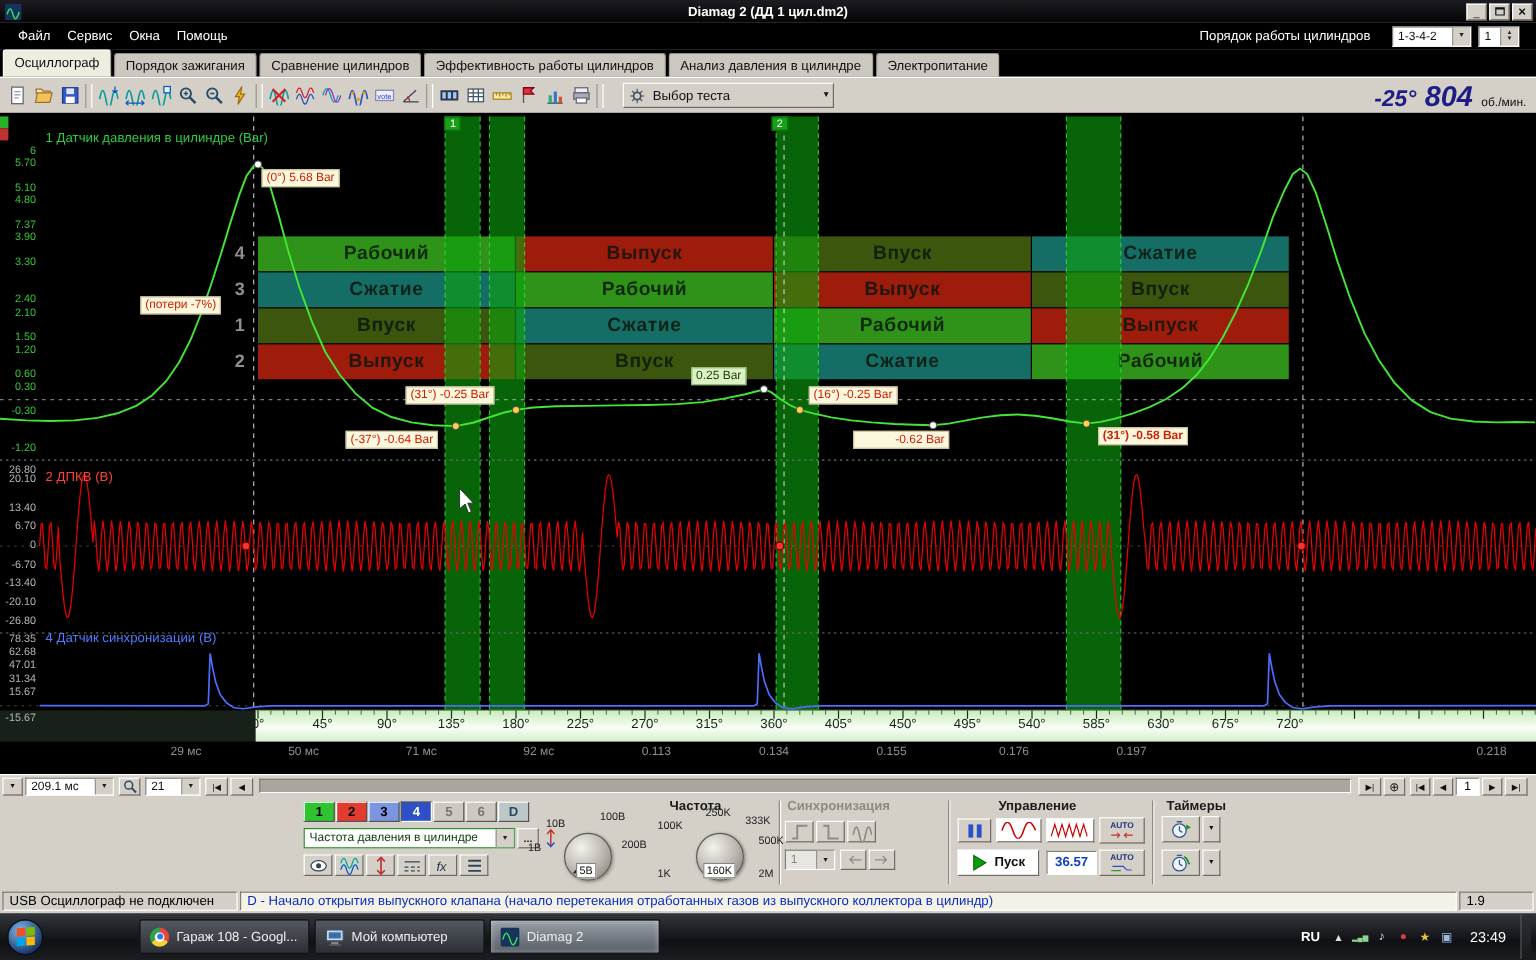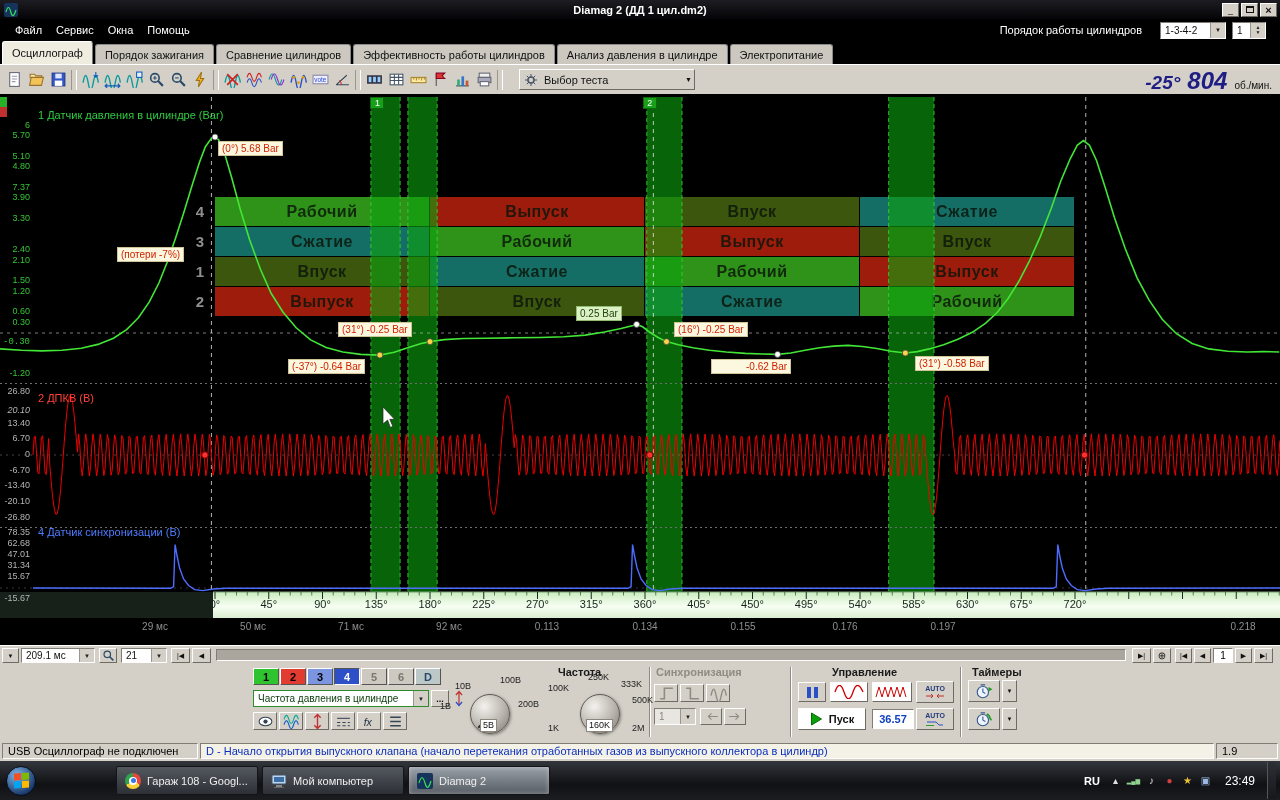--- a/index.html
+++ b/index.html
@@ -458,24 +458,24 @@
         <div class="ytick" style="top: 68.4px; color: rgb(53, 197, 53);">4.80</div>
         <div class="ytick" style="top: 89.1px; color: rgb(53, 197, 53);">7.37</div>
         <div class="ytick" style="top: 99.45px; color: rgb(53, 197, 53);">3.90</div>
         <div class="ytick" style="top: 120.15px; color: rgb(53, 197, 53);">3.30</div>
         <div class="ytick" style="top: 151.2px; color: rgb(53, 197, 53);">2.40</div>
         <div class="ytick" style="top: 161.55px; color: rgb(53, 197, 53);">2.10</div>
         <div class="ytick" style="top: 182.25px; color: rgb(53, 197, 53);">1.50</div>
         <div class="ytick" style="top: 192.6px; color: rgb(53, 197, 53);">1.20</div>
         <div class="ytick" style="top: 213.3px; color: rgb(53, 197, 53);">0.60</div>
         <div class="ytick" style="top: 223.65px; color: rgb(53, 197, 53);">0.30</div>
-        <div class="ytick" style="top: 244.35px; color: rgb(53, 197, 53); font-family: Liberation Mono, monospace;">-0.30</div>
+        <div class="ytick" style="top: 244.35px; color: rgb(53, 197, 53);">-0.30</div>
         <div class="ytick" style="top: 275.4px; color: rgb(53, 197, 53);">-1.20</div>
         <div class="ytick" style="top: 293.02px; color: rgb(180, 180, 180);">26.80</div>
-        <div class="ytick" style="top: 312px; color: rgb(180, 180, 180); font-style: italic;">20.10</div>
+        <div class="ytick" style="top: 301px; color: rgb(180, 180, 180);">20.10</div>
         <div class="ytick" style="top: 324.51px; color: rgb(180, 180, 180);">13.40</div>
         <div class="ytick" style="top: 340.255px; color: rgb(180, 180, 180);">6.70</div>
         <div class="ytick" style="top: 356px; color: rgb(180, 180, 180);">0</div>
         <div class="ytick" style="top: 371.745px; color: rgb(180, 180, 180);">-6.70</div>
         <div class="ytick" style="top: 387.49px; color: rgb(180, 180, 180);">-13.40</div>
         <div class="ytick" style="top: 403.235px; color: rgb(180, 180, 180);">-20.10</div>
         <div class="ytick" style="top: 418.98px; color: rgb(180, 180, 180);">-26.80</div>
         <div class="ytick" style="top: 433.998px; color: rgb(180, 180, 180);">78.35</div>
         <div class="ytick" style="top: 444.999px; color: rgb(180, 180, 180);">62.68</div>
         <div class="ytick" style="top: 455.999px; color: rgb(180, 180, 180);">47.01</div>
@@ -509,21 +509,21 @@
         <div class="timetick" style="left: 845px;">0.176</div>
         <div class="timetick" style="left: 943px;">0.197</div>
         <div class="timetick" style="left: 1243px;">0.218</div>
         <div class="tip" style="left: 218px; top: 47px;">(0°) 5.68 Bar</div>
         <div class="tip" style="left: 117px; top: 153px;">(потери -7%)</div>
         <div class="tip" style="left: 338px; top: 228px;">(31°) -0.25 Bar</div>
         <div class="tip" style="left: 288px; top: 265px;">(-37°) -0.64 Bar</div>
         <div class="tip green" style="left: 576px; top: 212px;">0.25 Bar</div>
         <div class="tip" style="left: 674px; top: 228px;">(16°) -0.25 Bar</div>
         <div class="tip" style="left: 711px; top: 265px; padding-left: 34px;">-0.62 Bar</div>
-        <div class="tip" style="left: 915px; top: 262px;">(31°) -0.58 Bar</div>
+        <div class="tip" style="left: 915px; top: 262px; font-weight: bold;">(31°) -0.58 Bar</div>
         <div class="flag" style="left: 370.444px;">1</div>
         <div class="flag" style="left: 642.778px;">2</div>
       </div>
   </div>
 
   <div id="transport">
     <span class="b abs" style="left:2px;top:2px;width:17px;height:15px;font-size:6px">▼</span>
     <span class="combo abs" style="left:21px;top:2px;width:74px;height:15px">
       <span>209.1 мс</span>
       <span class="dd">▼</span>

